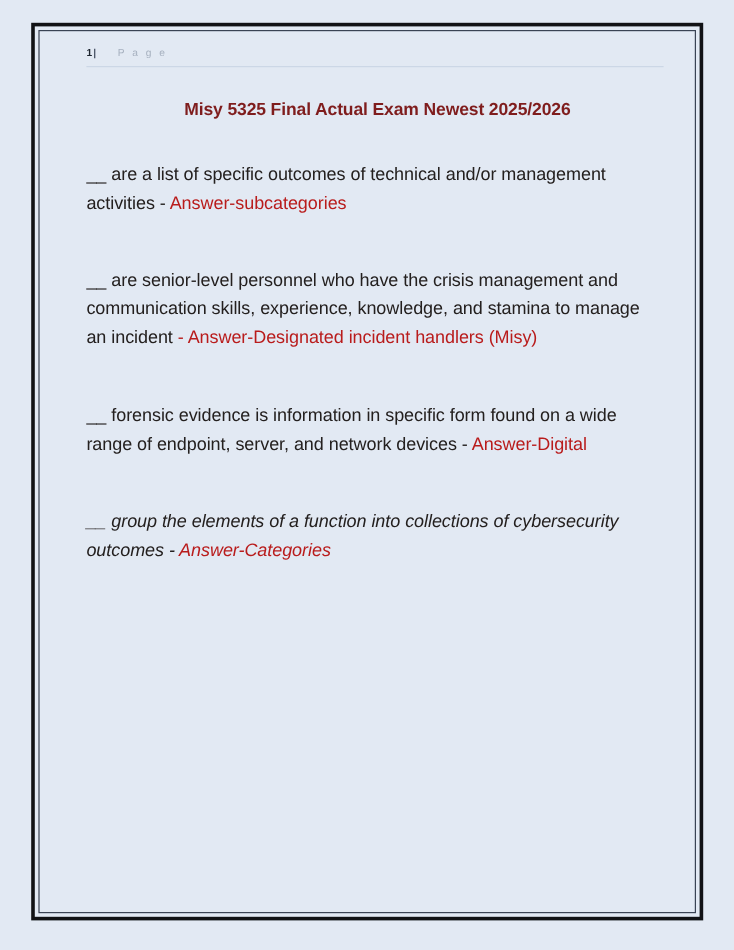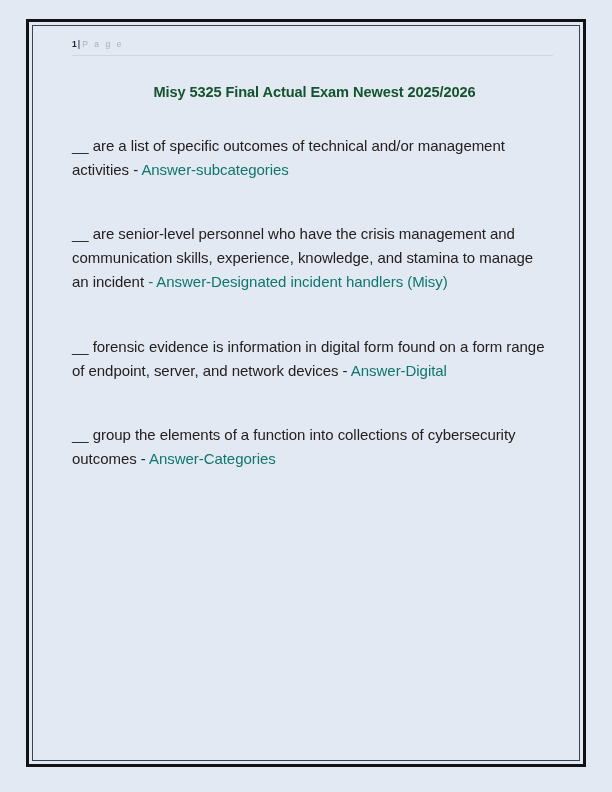--- a/index.html
+++ b/index.html
@@ -65,36 +65,37 @@
     letter-spacing: 0;
   }
   .page-label .pg-sep {
     color: #4a5466;
     font-weight: bold;
     margin: 0 2px 0 1px;
   }
   .page-label .pg-word {
     letter-spacing: 2.1px;
     color: #a6b0bf;
+    margin-left: 16px;
   }
   .header-rule {
     position: absolute;
     left: 0;
     right: 4px;
     top: 21px;
     height: 1px;
     background: #ccd7e6;
   }
 
   
   .doc-title {
     margin: 24px 0 0 0;
     padding: 0 14px;
     text-align: center;
-    color: #14532d;
+    color: #7f1d1d;
     font-weight: bold;
     font-size: 14.6px;
     line-height: 21.5px;
     letter-spacing: -0.1px;
   }
   .doc-title .tl {
     display: block;
   }
 
   
@@ -104,23 +105,24 @@
   }
   .qa-block {
     color: #24201f;
     font-size: 15px;
     line-height: 24.2px;
     margin-bottom: 40px;
     letter-spacing: -0.05px;
   }
   .qa-block:last-child {
     margin-bottom: 1px;
+    font-style: italic;
   }
   .ans {
-    color: #0f766e;
+    color: #b91c1c;
   }
 </style>
 </head>
 <body>
 
 <div class="page-sheet">
   <div class="page-sheet-inner">
     <div class="page-body">
 
       <div class="doc-header">
@@ -131,21 +133,21 @@
       <h1 class="doc-title">
         <span class="tl">Misy 5325 Final Actual Exam Newest 2025/2026</span>
       </h1>
 
       <div class="qa-list">
 
         <p class="qa-block"><span>__ are a list of specific outcomes of technical and/or management activities - </span><span class="ans">Answer-subcategories</span></p>
 
         <p class="qa-block"><span>__ are senior-level personnel who have the crisis management and communication skills, experience, knowledge, and stamina to manage an incident </span><span class="ans">- Answer-Designated incident handlers (Misy)</span></p>
 
-        <p class="qa-block"><span>__ forensic evidence is information in digital form found on a form range of endpoint, server, and network devices - </span><span class="ans">Answer-Digital</span></p>
+        <p class="qa-block"><span>__ forensic evidence is information in specific form found on a wide range of endpoint, server, and network devices - </span><span class="ans">Answer-Digital</span></p>
 
 
         <p class="qa-block"><span>__ group the elements of a function into collections of cybersecurity outcomes - </span><span class="ans">Answer-Categories</span></p>
 
       </div>
 
     </div>
   </div>
 </div>
 

